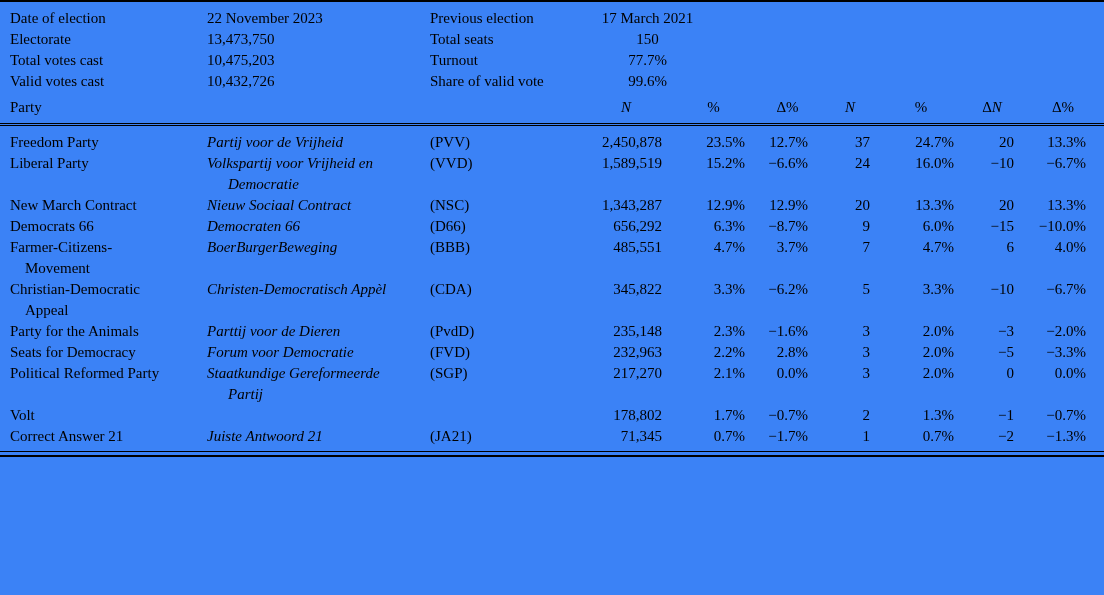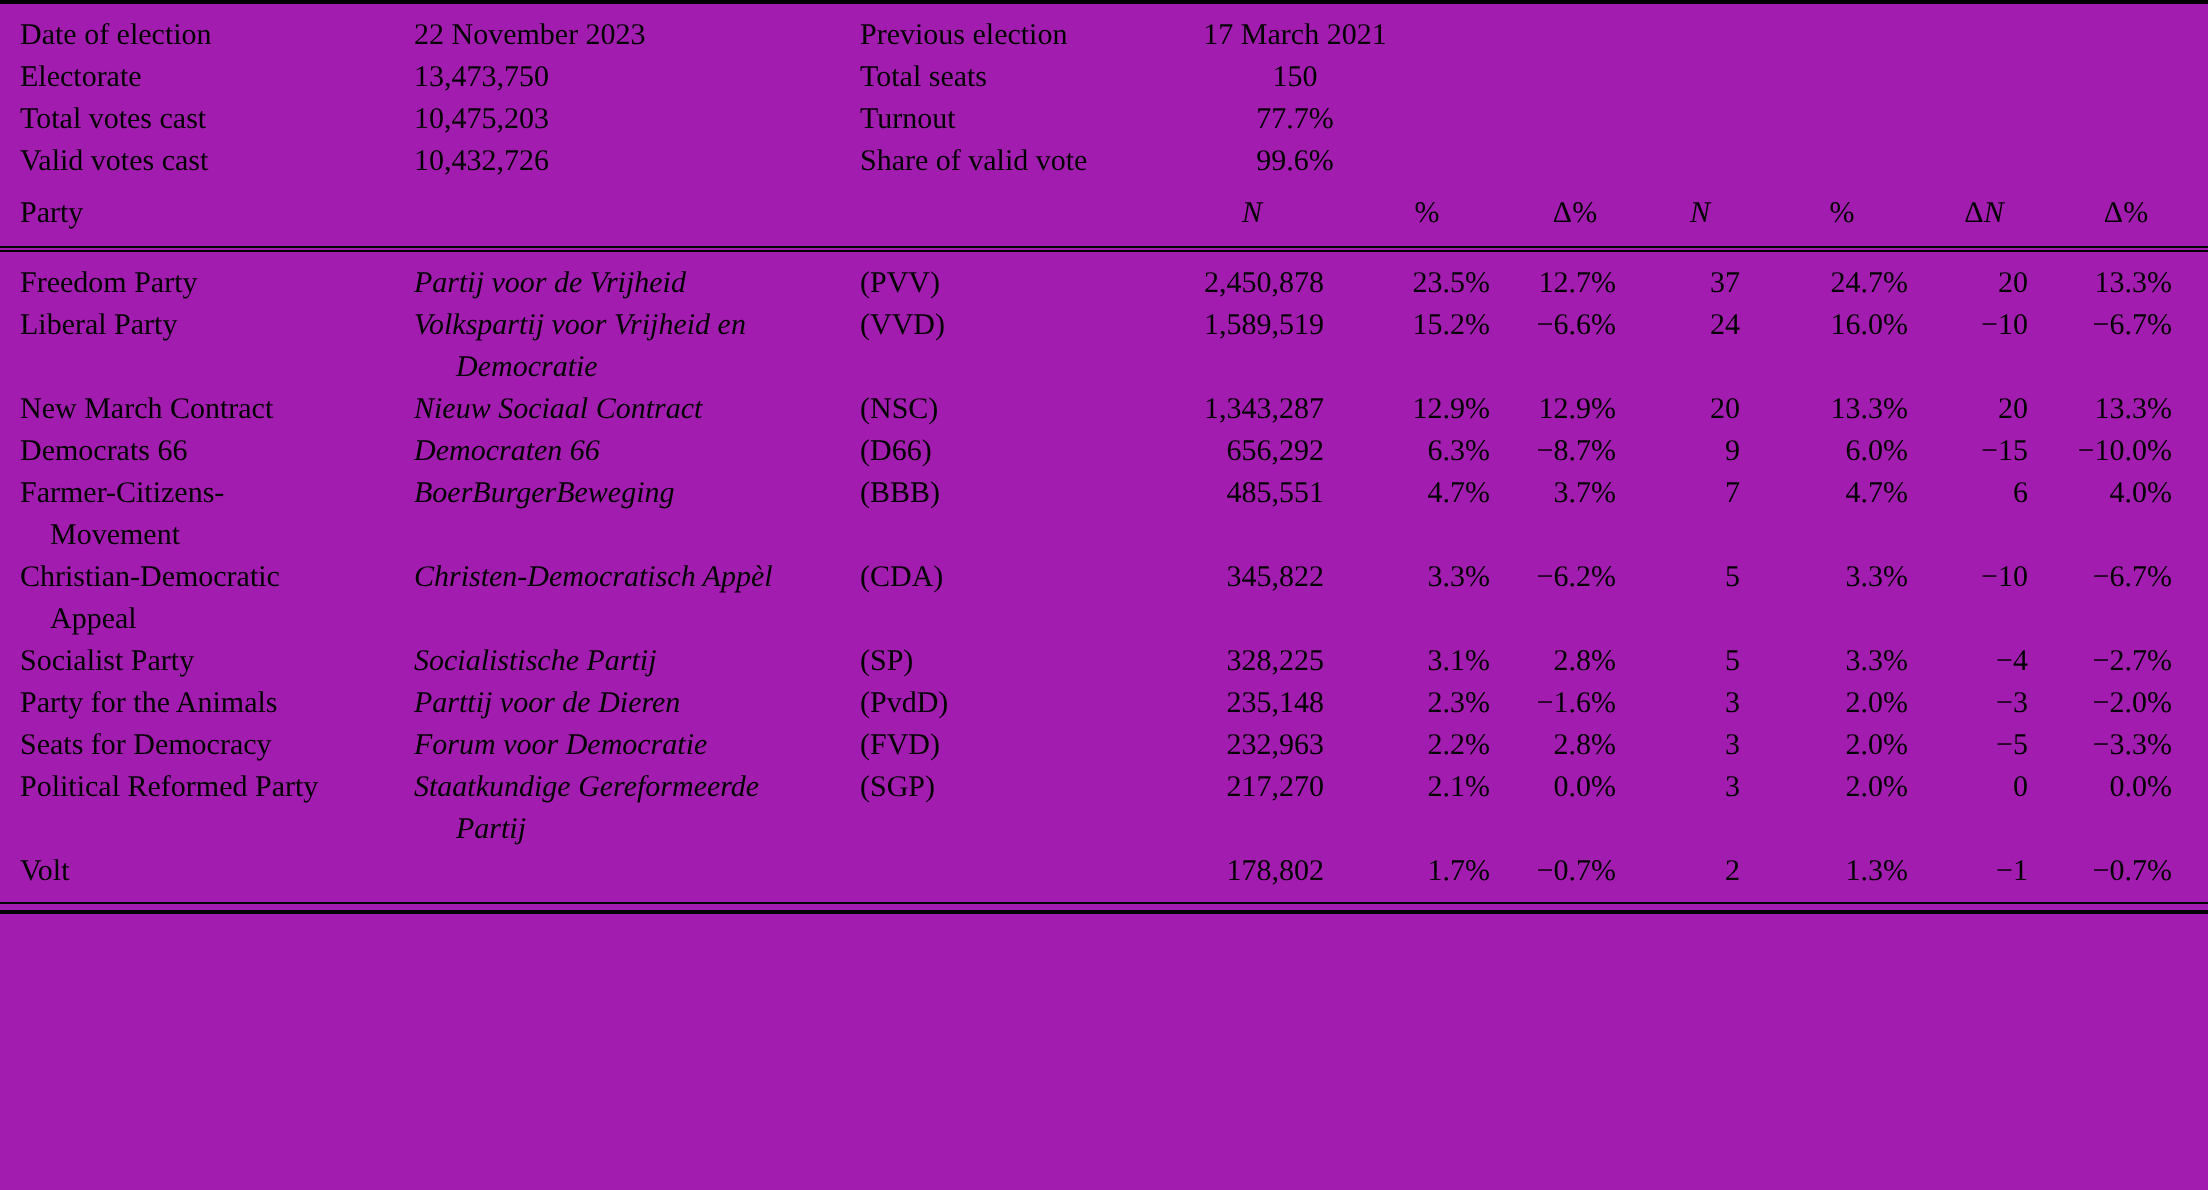--- a/index.html
+++ b/index.html
@@ -1,20 +1,20 @@
 <!DOCTYPE html>
 <html><head>
 <meta charset="utf-8">
 <style>
   * { box-sizing: border-box; }
   html, body { margin: 0; padding: 0; background: #ffffff; }
   .page {
     width: 1104px;
     height: 595px;
-    background: #a21caf;
+    background: #3b82f6;
     color: #000000;
     font-family: "Liberation Serif", serif;
     overflow: hidden;
   }
   table.results {
     border-collapse: collapse;
     table-layout: fixed;
     width: 1104px;
     border-top: 2px solid #000;
     font-size: 15px;
@@ -211,32 +211,20 @@
           <td class="c-ab">(CDA)</td>
           <td class="num">345,822</td>
           <td class="num">3.3%</td>
           <td class="num pr12">−6.2%</td>
           <td class="num">5</td>
           <td class="num pr8">3.3%</td>
           <td class="num pr8">−10</td>
           <td class="num pr18">−6.7%</td>
         </tr>
         <tr>
-          <td class="c-en">Socialist Party</td>
-          <td class="c-nl">Socialistische Partij</td>
-          <td class="c-ab">(SP)</td>
-          <td class="num">328,225</td>
-          <td class="num">3.1%</td>
-          <td class="num pr12">2.8%</td>
-          <td class="num">5</td>
-          <td class="num pr8">3.3%</td>
-          <td class="num pr8">−4</td>
-          <td class="num pr18">−2.7%</td>
-        </tr>
-        <tr>
           <td class="c-en">Party for the Animals</td>
           <td class="c-nl">Parttij voor de Dieren</td>
           <td class="c-ab">(PvdD)</td>
           <td class="num">235,148</td>
           <td class="num">2.3%</td>
           <td class="num pr12">−1.6%</td>
           <td class="num">3</td>
           <td class="num pr8">2.0%</td>
           <td class="num pr8">−3</td>
           <td class="num pr18">−2.0%</td>
@@ -271,16 +259,28 @@
           <td class="c-nl"></td>
           <td class="c-ab"></td>
           <td class="num">178,802</td>
           <td class="num">1.7%</td>
           <td class="num pr12">−0.7%</td>
           <td class="num">2</td>
           <td class="num pr8">1.3%</td>
           <td class="num pr8">−1</td>
           <td class="num pr18">−0.7%</td>
         </tr>
+        <tr>
+          <td class="c-en">Correct Answer 21</td>
+          <td class="c-nl">Juiste Antwoord 21</td>
+          <td class="c-ab">(JA21)</td>
+          <td class="num">71,345</td>
+          <td class="num">0.7%</td>
+          <td class="num pr12">−1.7%</td>
+          <td class="num">1</td>
+          <td class="num pr8">0.7%</td>
+          <td class="num pr8">−2</td>
+          <td class="num pr18">−1.3%</td>
+        </tr>
       </tbody>
   </table>
   <div class="bottom-rule"></div>
 </div>
 
 </body></html>

